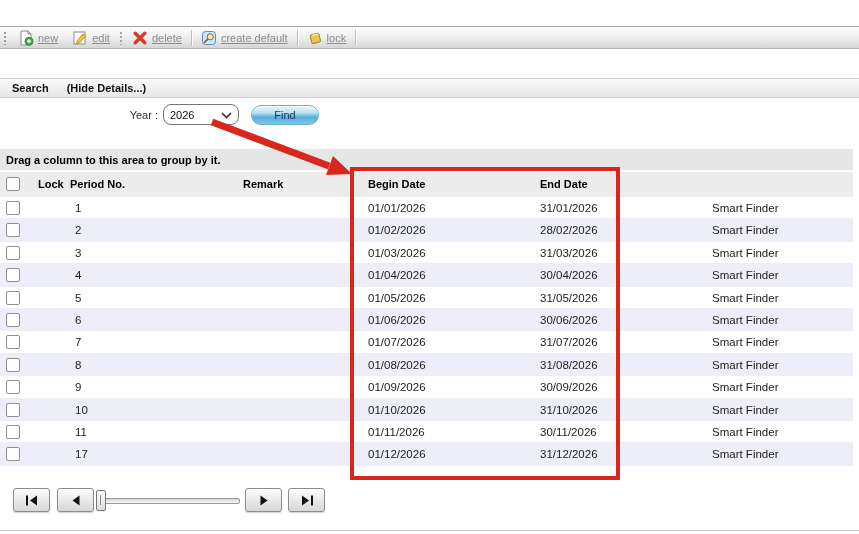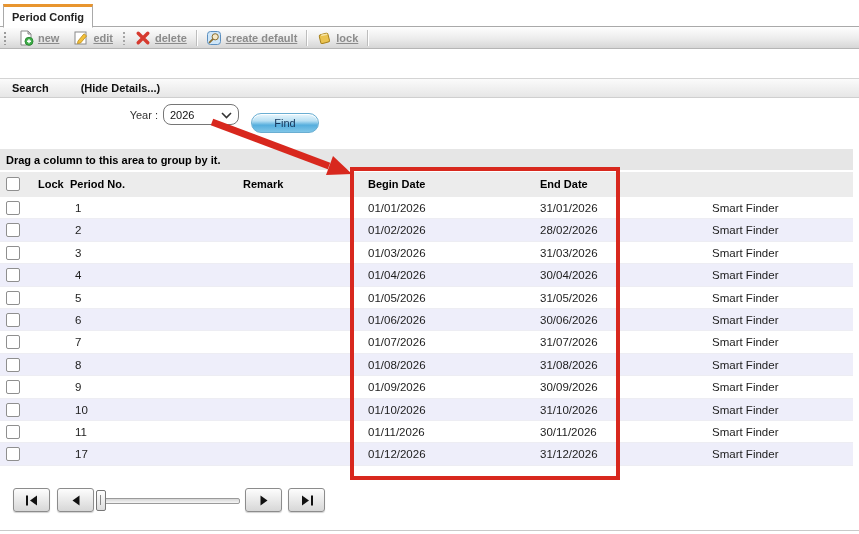--- a/index.html
+++ b/index.html
@@ -13,41 +13,41 @@
        display:flex;align-items:center;justify-content:center;font-weight:bold;color:#222;cursor:pointer;}
 
   
   .toolbar{position:absolute;left:0;top:27px;width:859px;height:21px;
            background:linear-gradient(#fefefe,#ececec 55%,#d6d6d6);border-bottom:1px solid #b5b5b5;
            display:flex;align-items:center;}
   .grip{width:4px;height:14px;margin:0 4px 0 3px;
         background-image:radial-gradient(circle,#9a9a9a 1px,transparent 1.2px);
         background-size:4px 4px;}
   .tbtn{display:flex;align-items:center;gap:4px;padding:0 7px;height:20px;cursor:pointer;}
-  .tbtn .lbl{color:#8b8b8b;font-weight:bold;text-decoration:underline;}
+  .tbtn .lbl{color:#8b8b8b;font-weight:normal;text-decoration:underline;}
   .sepd{width:4px;height:14px;margin:0 2px;
         background-image:radial-gradient(circle,#a5a5a5 .9px,transparent 1.1px);background-size:4px 4px;}
   .sepl{width:1px;height:16px;background:#bdbdbd;margin:0 2px;box-shadow:1px 0 0 #fff;}
   .tbtn svg{display:block;}
 
   
   .searchbar{position:absolute;left:0;top:78px;width:859px;height:18px;
              background:linear-gradient(#fbfbfb,#e6e6e6);border-top:1px solid #d4d4d4;border-bottom:1px solid #cfcfcf;
              display:flex;align-items:center;font-weight:bold;color:#111;}
   .searchbar .t1{margin-left:12px;}
-  .searchbar .t2{margin-left:32px;cursor:pointer;}
+  .searchbar .t2{margin-left:18px;cursor:pointer;}
   .yearlbl{position:absolute;left:116px;top:109px;width:42px;text-align:right;color:#333;}
   .yearsel{position:absolute;left:163px;top:104px;width:76px;height:21px;background:#fff;
            border:1px solid #767676;border-radius:8px;display:flex;align-items:center;cursor:pointer;box-sizing:border-box;}
   .yearsel .val{margin-left:6px;color:#111;}
   .yearsel svg{position:absolute;right:6px;top:7px;}
   .findbtn{position:absolute;left:251px;top:105px;width:68px;height:20px;border-radius:10px;
            background:linear-gradient(180deg,#eaf7fd 0%,#b9e0f3 38%,#55aedd 62%,#7fc6e8 100%);
            border:1px solid #6aaed2;box-sizing:border-box;box-shadow:inset 0 1px 0 rgba(255,255,255,.9);
-           display:flex;align-items:center;justify-content:center;color:#15355a;cursor:pointer;margin-top:8px;}
+           display:flex;align-items:center;justify-content:center;color:#15355a;cursor:pointer;}
 
   
   .grouppanel{position:absolute;left:0;top:149px;width:853px;height:21px;background:#e6e6e6;
               display:flex;align-items:center;font-weight:bold;color:#000;}
   .grouppanel span{margin-left:6px;}
   .gridhead{position:absolute;left:0;top:172px;width:853px;height:25px;background:#ececec;}
   .gridhead .hcell{position:absolute;top:0;line-height:25px;font-weight:bold;color:#000;cursor:pointer;}
   .h-lock{left:38px;} .h-period{left:70px;} .h-remark{left:243px;}
   .h-begin{left:368px;} .h-end{left:540px;} .h-by{left:712px;}
   .cb{display:inline-block;width:12px;height:12px;background:#fff;border:1px solid #8f8f8f;border-radius:2px;cursor:pointer;}
@@ -75,23 +75,20 @@
   .arrow{position:absolute;left:198px;top:112px;z-index:6;pointer-events:none;}
 
   .bottomline{position:absolute;left:0;top:530px;width:859px;height:1px;background:#c9c9c9;}
 </style>
 </head>
 <body>
 
 <div class="canvas">
 
   <div class="tabline"></div>
-  <div class="tab">
-    <span>Period Config</span>
-  </div>
 
   <div class="toolbar">
     <div class="grip"></div>
     <div class="tbtn">
       <span>
         <svg width="16" height="16" viewBox="0 0 16 16">
           <path d="M3 1h7l3 3v11H3z" fill="#fff" stroke="#8a8a8a"></path>
           <path d="M10 1l3 3h-3z" fill="#dcdcdc" stroke="#8a8a8a"></path>
           <circle cx="11" cy="11.3" r="4" fill="#3fae49" stroke="#2d8a36"></circle>
           <path d="M11 9.3v4M9 11.3h4" stroke="#fff" stroke-width="1.4"></path>

